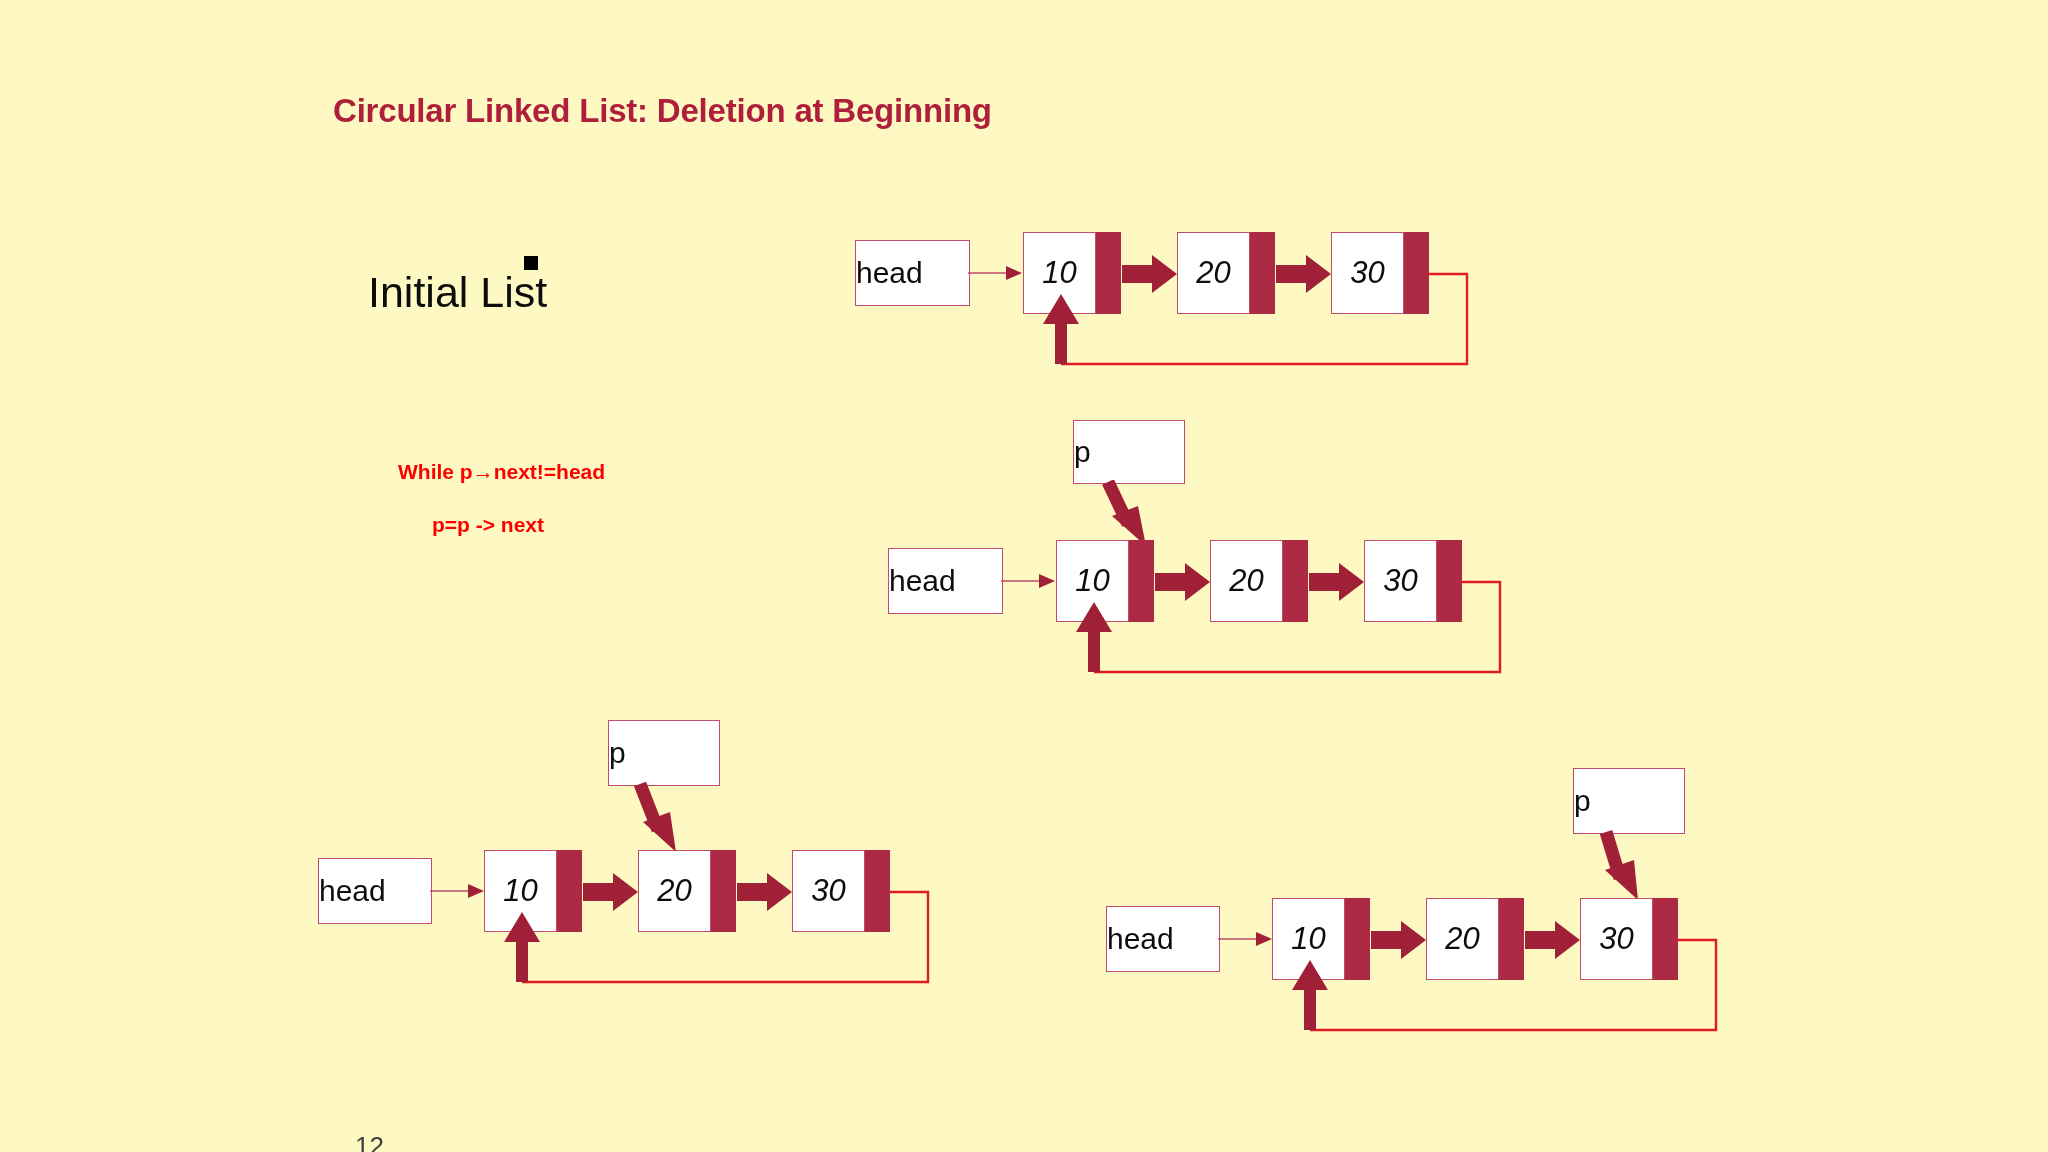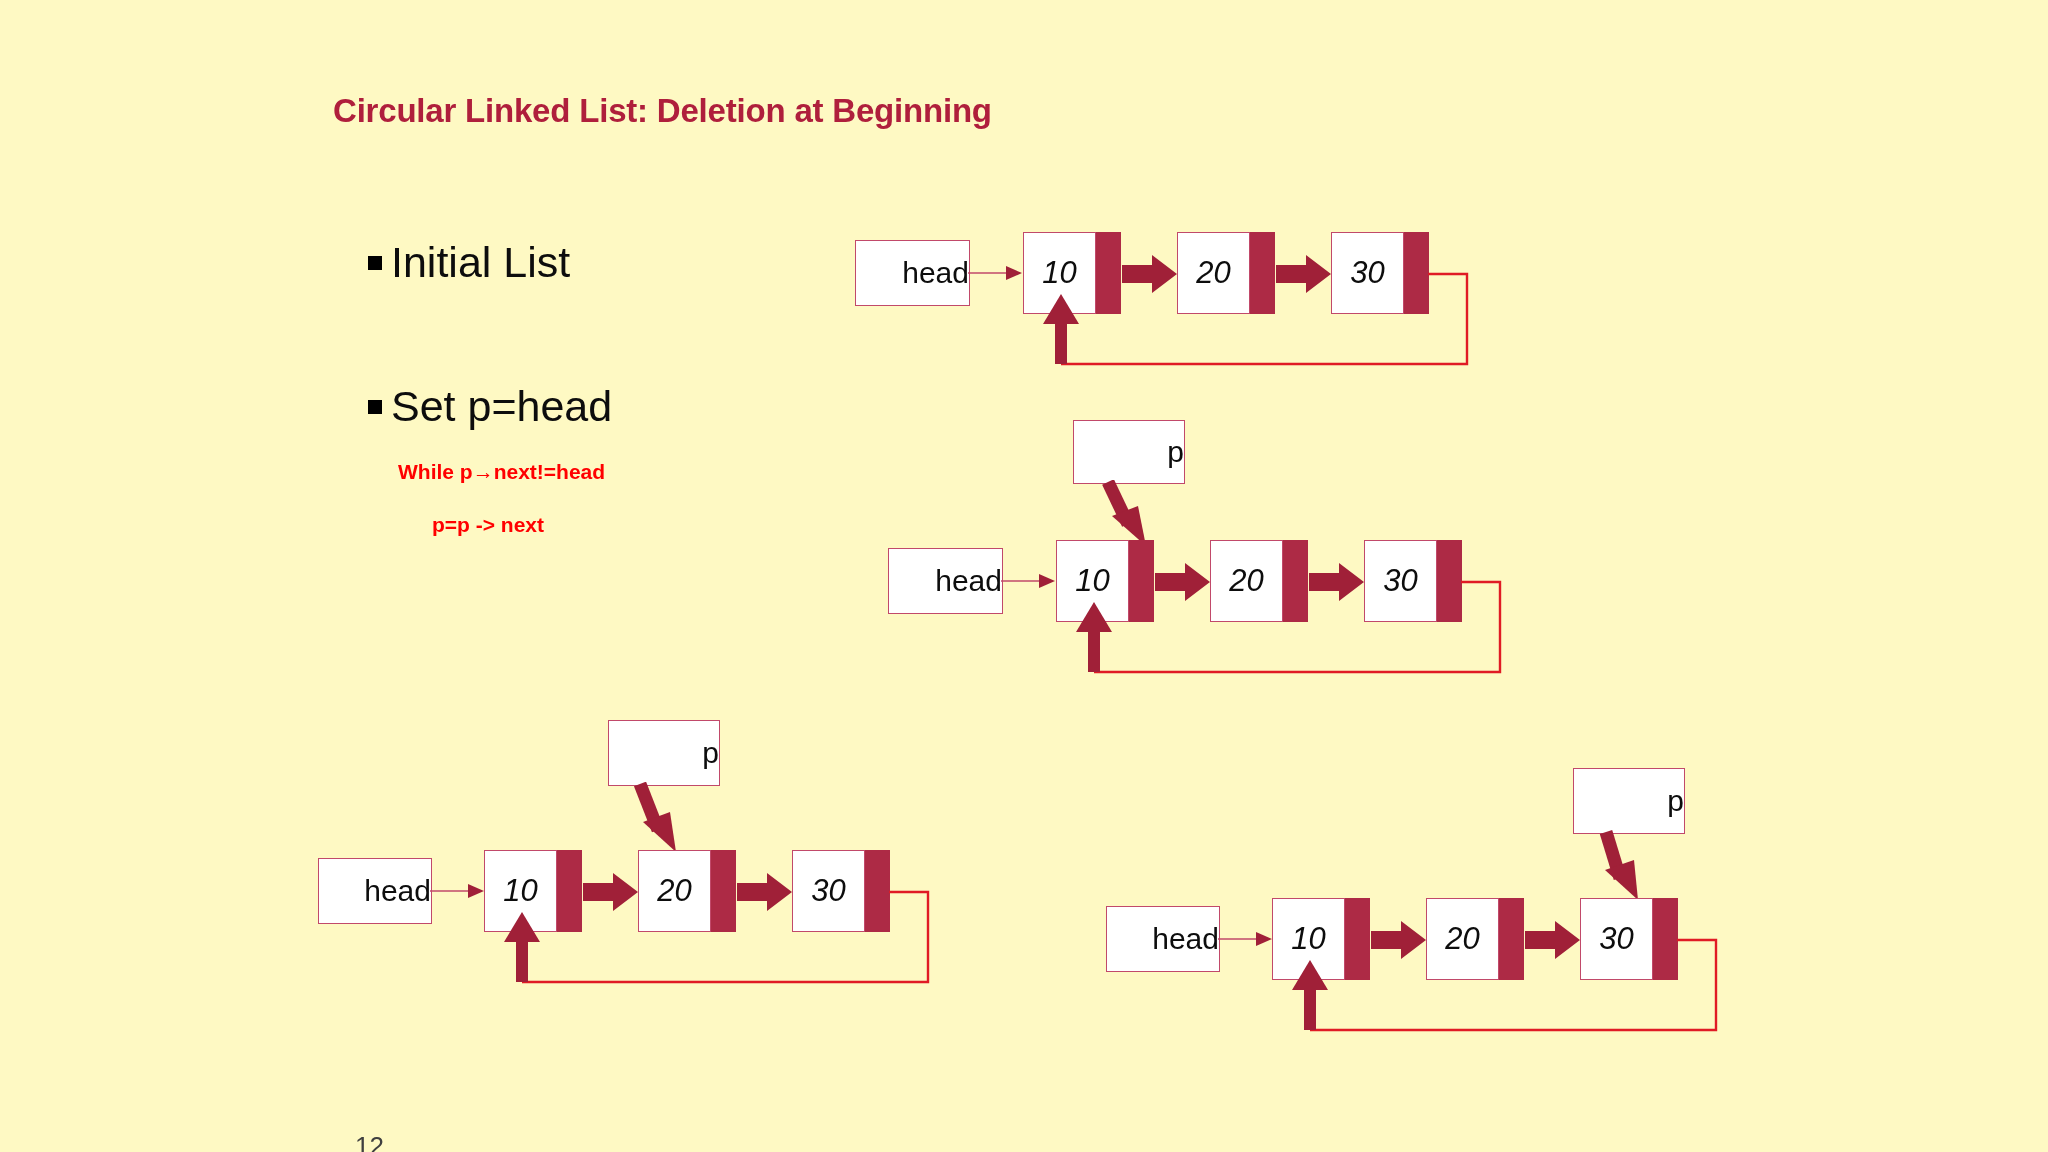--- a/index.html
+++ b/index.html
@@ -15,21 +15,21 @@
   
   .title{
     position:absolute;left:333px;top:92px;
     font-size:33px;font-weight:bold;
     color:#AF1F3C;
     letter-spacing:-0.2px;
     white-space:nowrap;
   }
 
   
-  .bullet-row{position:absolute;display:flex;align-items:flex-start;}
+  .bullet-row{position:absolute;display:flex;align-items:flex-end;flex-direction:column;}
   .bullet-sq{
     width:14px;height:14px;background:#000;
     margin-top:16px;margin-right:9px;flex:0 0 auto;
   }
   .bullet-text{
     font-size:43px;color:#0d0d0d;line-height:1.05;
     font-family:"Liberation Sans", sans-serif;
     white-space:nowrap;
   }
   .b1{left:368px;top:240px;}
@@ -52,21 +52,21 @@
     position:absolute;left:443px;top:1095px;
     font-size:26px;color:#3f3f3f;white-space:nowrap;
   }
 
   
   .diagram{position:absolute;}
   .lbl-box{
     position:absolute;
     border:1.6px solid #C1496A;
     background:#fff;
-    display:flex;align-items:center;justify-content:flex-end;
+    display:flex;align-items:center;justify-content:flex-start;
     font-size:30px;color:#0d0d0d;
     box-sizing:border-box;
   }
   .node{
     position:absolute;
     box-sizing:border-box;
     display:flex;
     font-style:italic;
   }
   .node .data{
@@ -96,24 +96,20 @@
 
 <div class="slide">
 
   <div class="title">Circular Linked List: Deletion at Beginning</div>
 
   <div class="bullet-row b1">
     <span class="bullet-sq"></span>
     <span class="bullet-text">Initial List</span>
   </div>
 
-  <div class="bullet-row b2">
-    <span class="bullet-sq"></span>
-    <span class="bullet-text">Set p=head</span>
-  </div>
 
   <div class="sub-red r1">While p→next!=head</div>
   <div class="sub-red r2">p=p -&gt; next</div>
 
   <div class="diagram" style="left:855px;top:232px;width:640px;height:130px;">
 
     <div class="lbl-box" style="left:0px;top:8px;width:115px;height:66px;">
       <span>head</span>
     </div>
 

